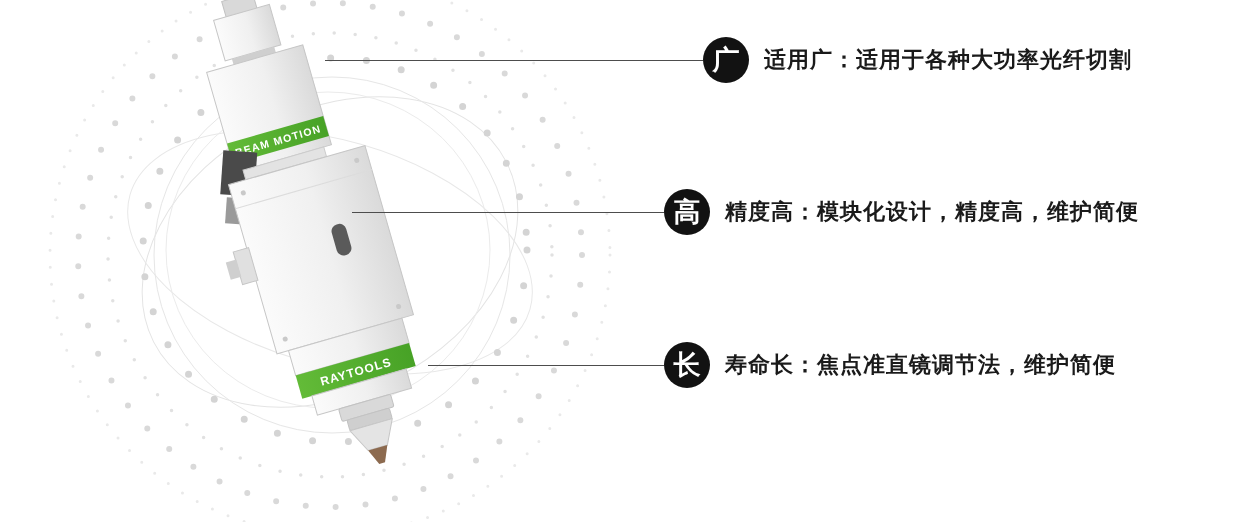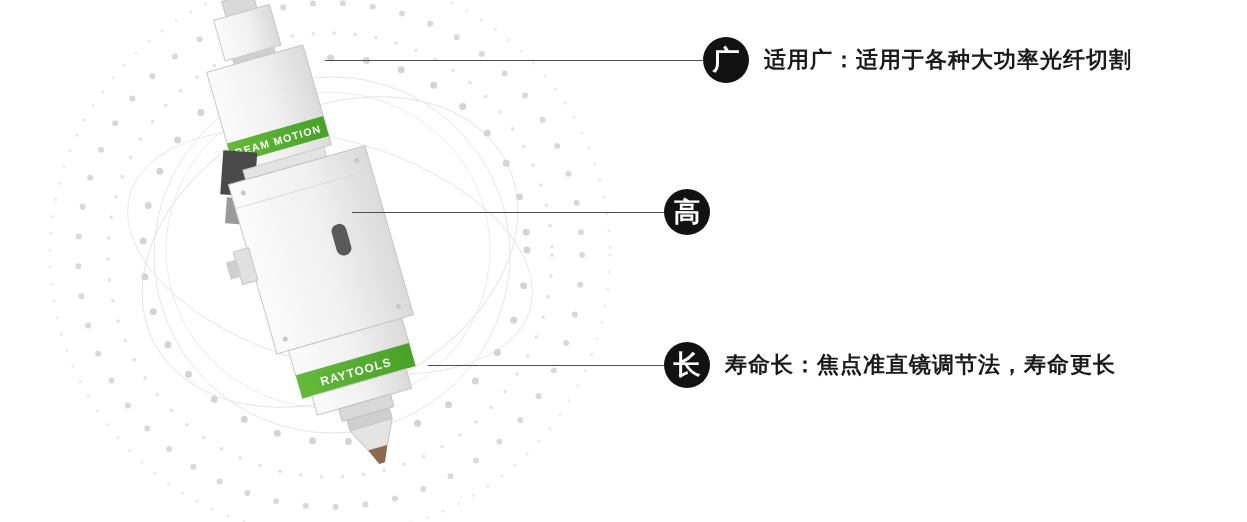--- a/index.html
+++ b/index.html
@@ -131,21 +131,22 @@
 
   <div class="feature-row row-0">
     <div class="connector"></div>
     <div class="badge">广</div>
     <div class="feature-text">适用广：适用于各种大功率光纤切割</div>
   </div>
 
   <div class="feature-row row-1">
     <div class="connector"></div>
     <div class="badge">高</div>
+    <div class="feature-text">精度高：模块化设计，精度高，维护简便</div>
   </div>
 
   <div class="feature-row row-2">
     <div class="connector"></div>
     <div class="badge">长</div>
-    <div class="feature-text">寿命长：焦点准直镜调节法，寿命更长</div>
+    <div class="feature-text">寿命长：焦点准直镜调节法，维护简便</div>
   </div>
 
 </div>
 
 </body></html>

